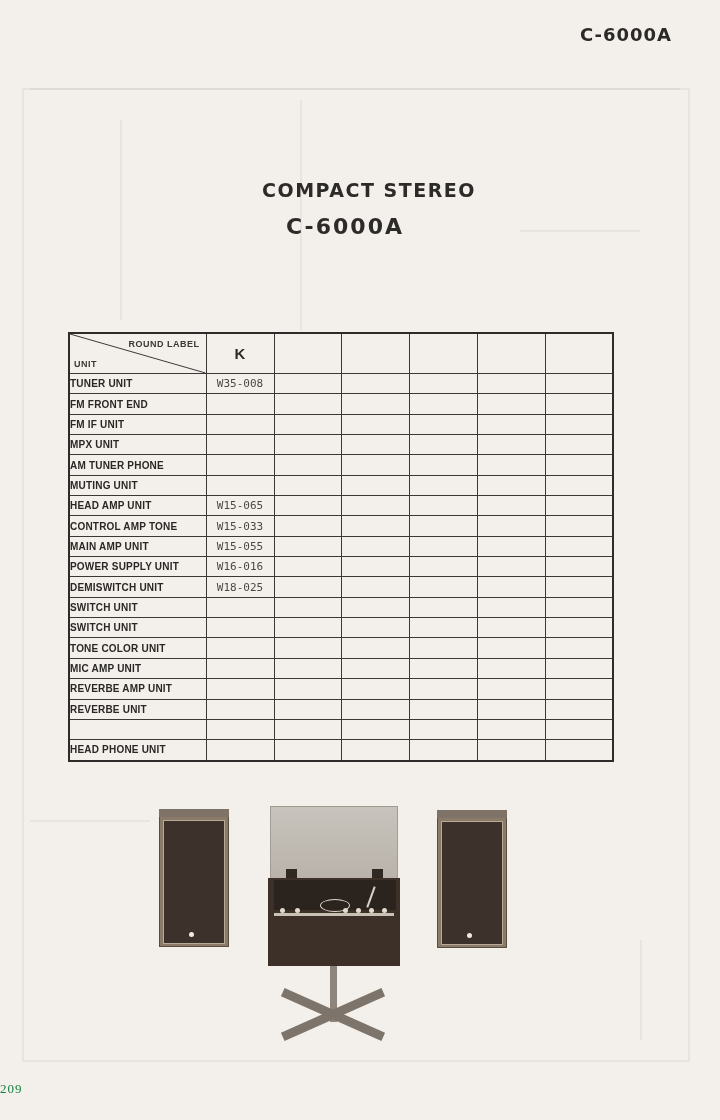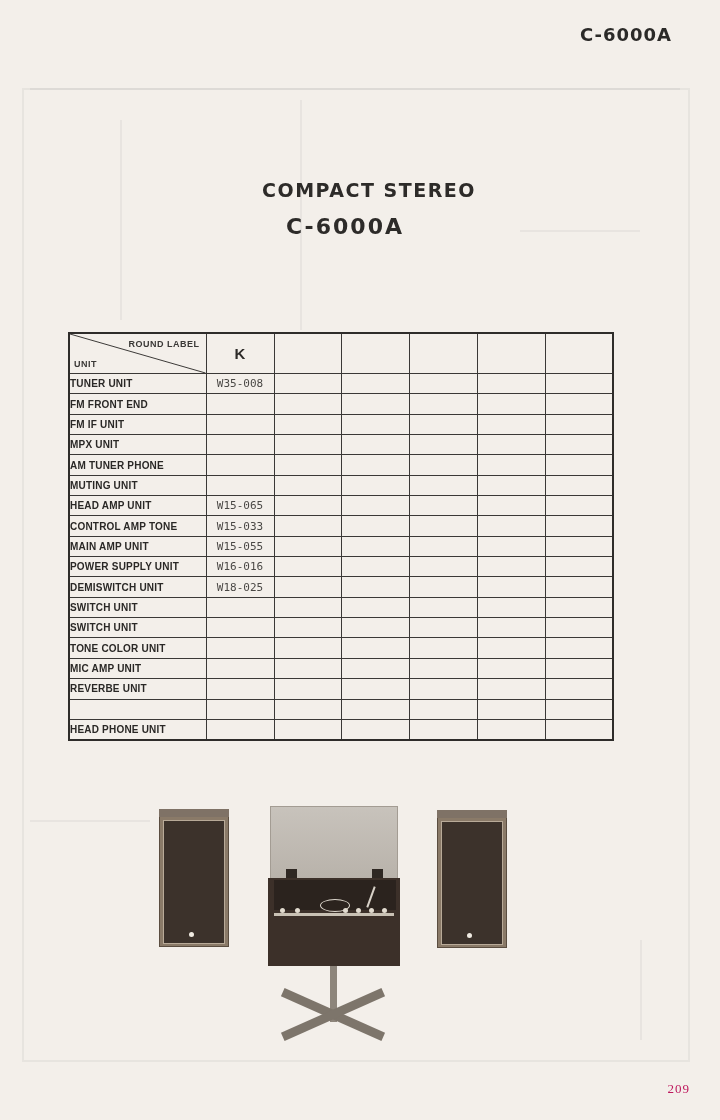--- a/index.html
+++ b/index.html
@@ -188,25 +188,25 @@
     .pole {
       position: absolute; left: 180px; top: 166px; width: 7px; height: 56px; background: #8d857b;
     }
     .leg {
       position: absolute; height: 9px; background: #7d756b; transform-origin: center;
     }
     .page-number {
       position: absolute;
       left: 0; width: 690px;
       top: 1081px;
-      text-align: right;
+      text-align: left;
       font-family: "Liberation Serif", serif;
       font-size: 13px;
       letter-spacing: 1px;
-      color: #be185d;
+      color: #15803d;
     }
   </style>
 </head>
 <body>
 
 <div class="ghost ghost-frame"></div>
 <div class="ghost ghost-line" style="left:30px;top:88px;width:650px;height:2px;"></div>
 <div class="ghost ghost-line" style="left:120px;top:120px;width:2px;height:200px;"></div>
 <div class="ghost ghost-line" style="left:300px;top:100px;width:2px;height:230px;"></div>
 <div class="ghost ghost-line" style="left:520px;top:230px;width:120px;height:2px;"></div>
@@ -375,20 +375,29 @@
       <tr>
         <td class="unit-name">MIC AMP UNIT</td>
         <td class="label-cell"></td>
         <td class="label-cell"></td>
         <td class="label-cell"></td>
         <td class="label-cell"></td>
         <td class="label-cell"></td>
         <td class="label-cell"></td>
       </tr>
       <tr>
+        <td class="unit-name">REVERBE AMP UNIT</td>
+        <td class="label-cell"></td>
+        <td class="label-cell"></td>
+        <td class="label-cell"></td>
+        <td class="label-cell"></td>
+        <td class="label-cell"></td>
+        <td class="label-cell"></td>
+      </tr>
+      <tr>
         <td class="unit-name">REVERBE UNIT</td>
         <td class="label-cell"></td>
         <td class="label-cell"></td>
         <td class="label-cell"></td>
         <td class="label-cell"></td>
         <td class="label-cell"></td>
         <td class="label-cell"></td>
       </tr>
       <tr>
         <td class="unit-name"></td>

